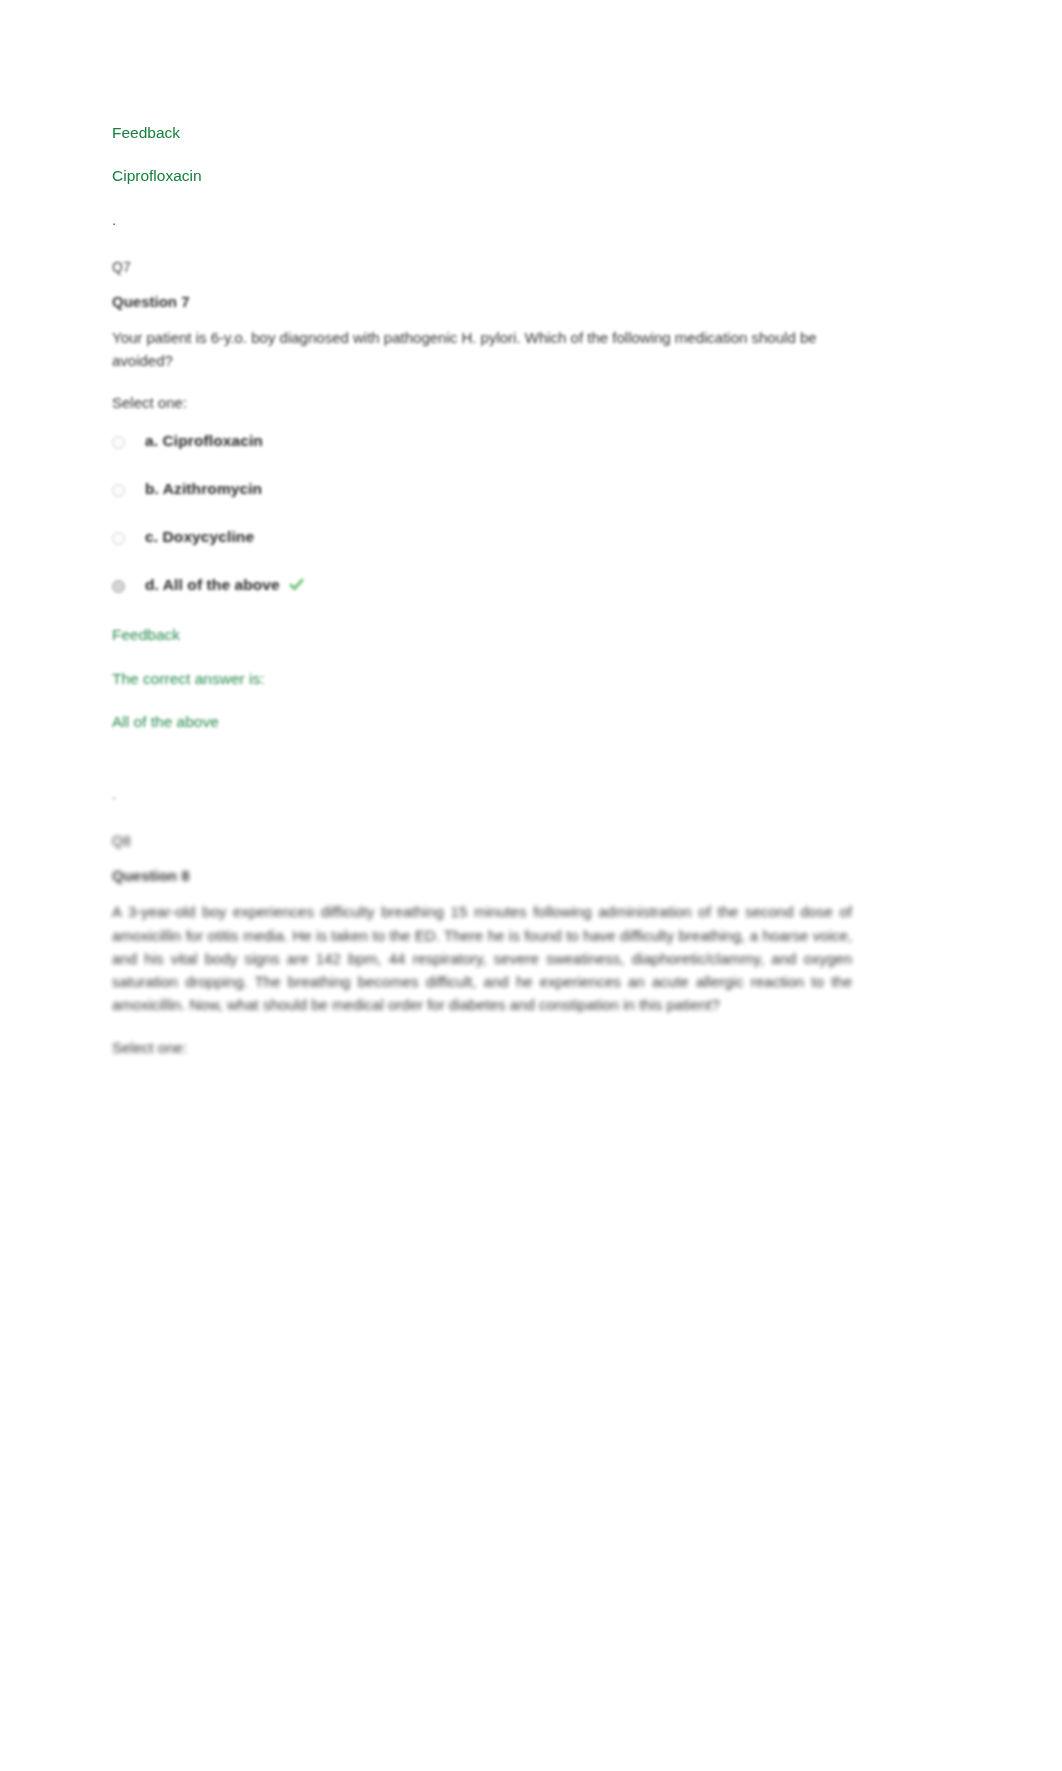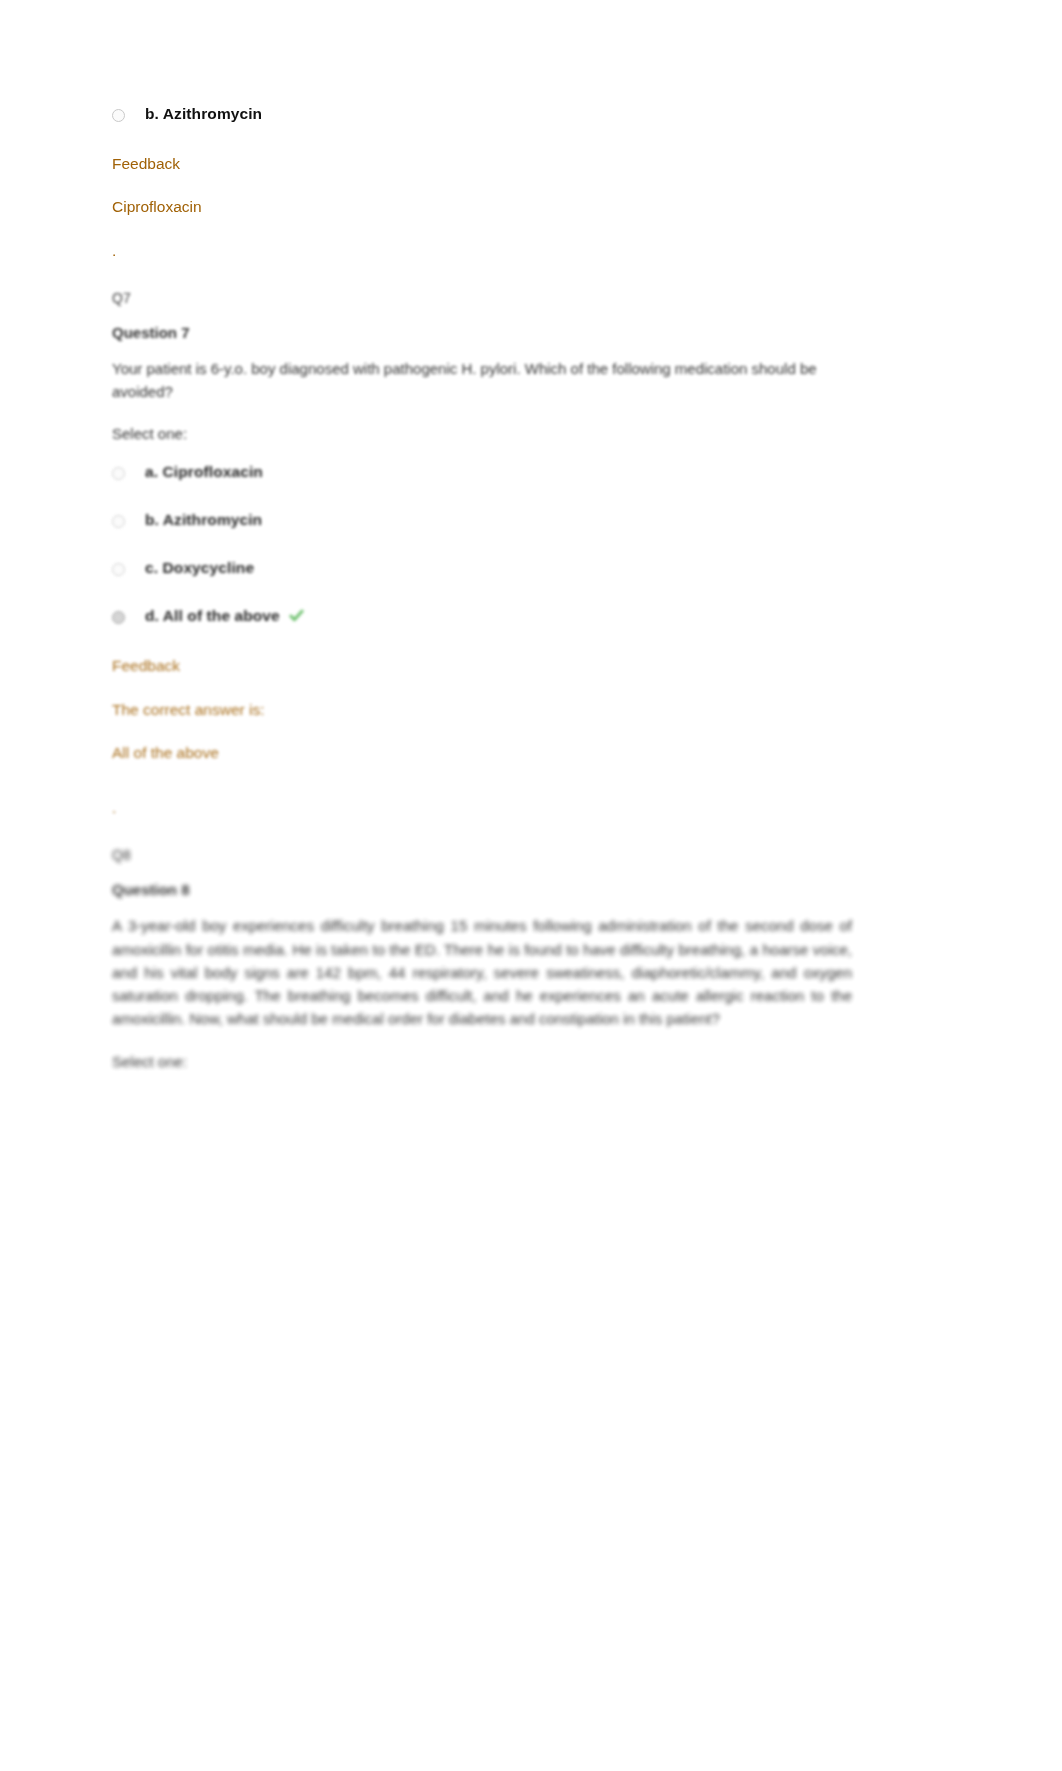--- a/index.html
+++ b/index.html
@@ -67,22 +67,22 @@
     height: 15px;
     position: relative;
     top: 2px;
   }
   .correct-mark svg { display: block; }
 
   
   .para {
     font-size: 15.5px;
     line-height: 1.5;
-    color: #a16207;
-    margin: 0 0 20px 0;
+    color: #15803d;
+    margin: 17px 0 20px 0;
   }
   .para.small-dot {
     font-size: 15.5px;
     margin-bottom: 28px;
   }
   .qnum {
     font-size: 14px;
     color: #2b2b2b;
     margin: 0 0 18px 0;
   }
@@ -120,24 +120,20 @@
   }
 </style>
 </head>
 <body>
 
 <div class="page">
   <div class="content">
 
     <div class="section" id="sec-q6">
 
-      <div class="option-row">
-        <span class="radio"></span>
-        <span class="option-label">b. Azithromycin</span>
-      </div>
 
 
 
       <p class="para">Feedback</p>
       <p class="para">Ciprofloxacin</p>
       <p class="para small-dot">.</p>
     </div>
 
     <div class="section blur-1" id="sec-q7">
 

